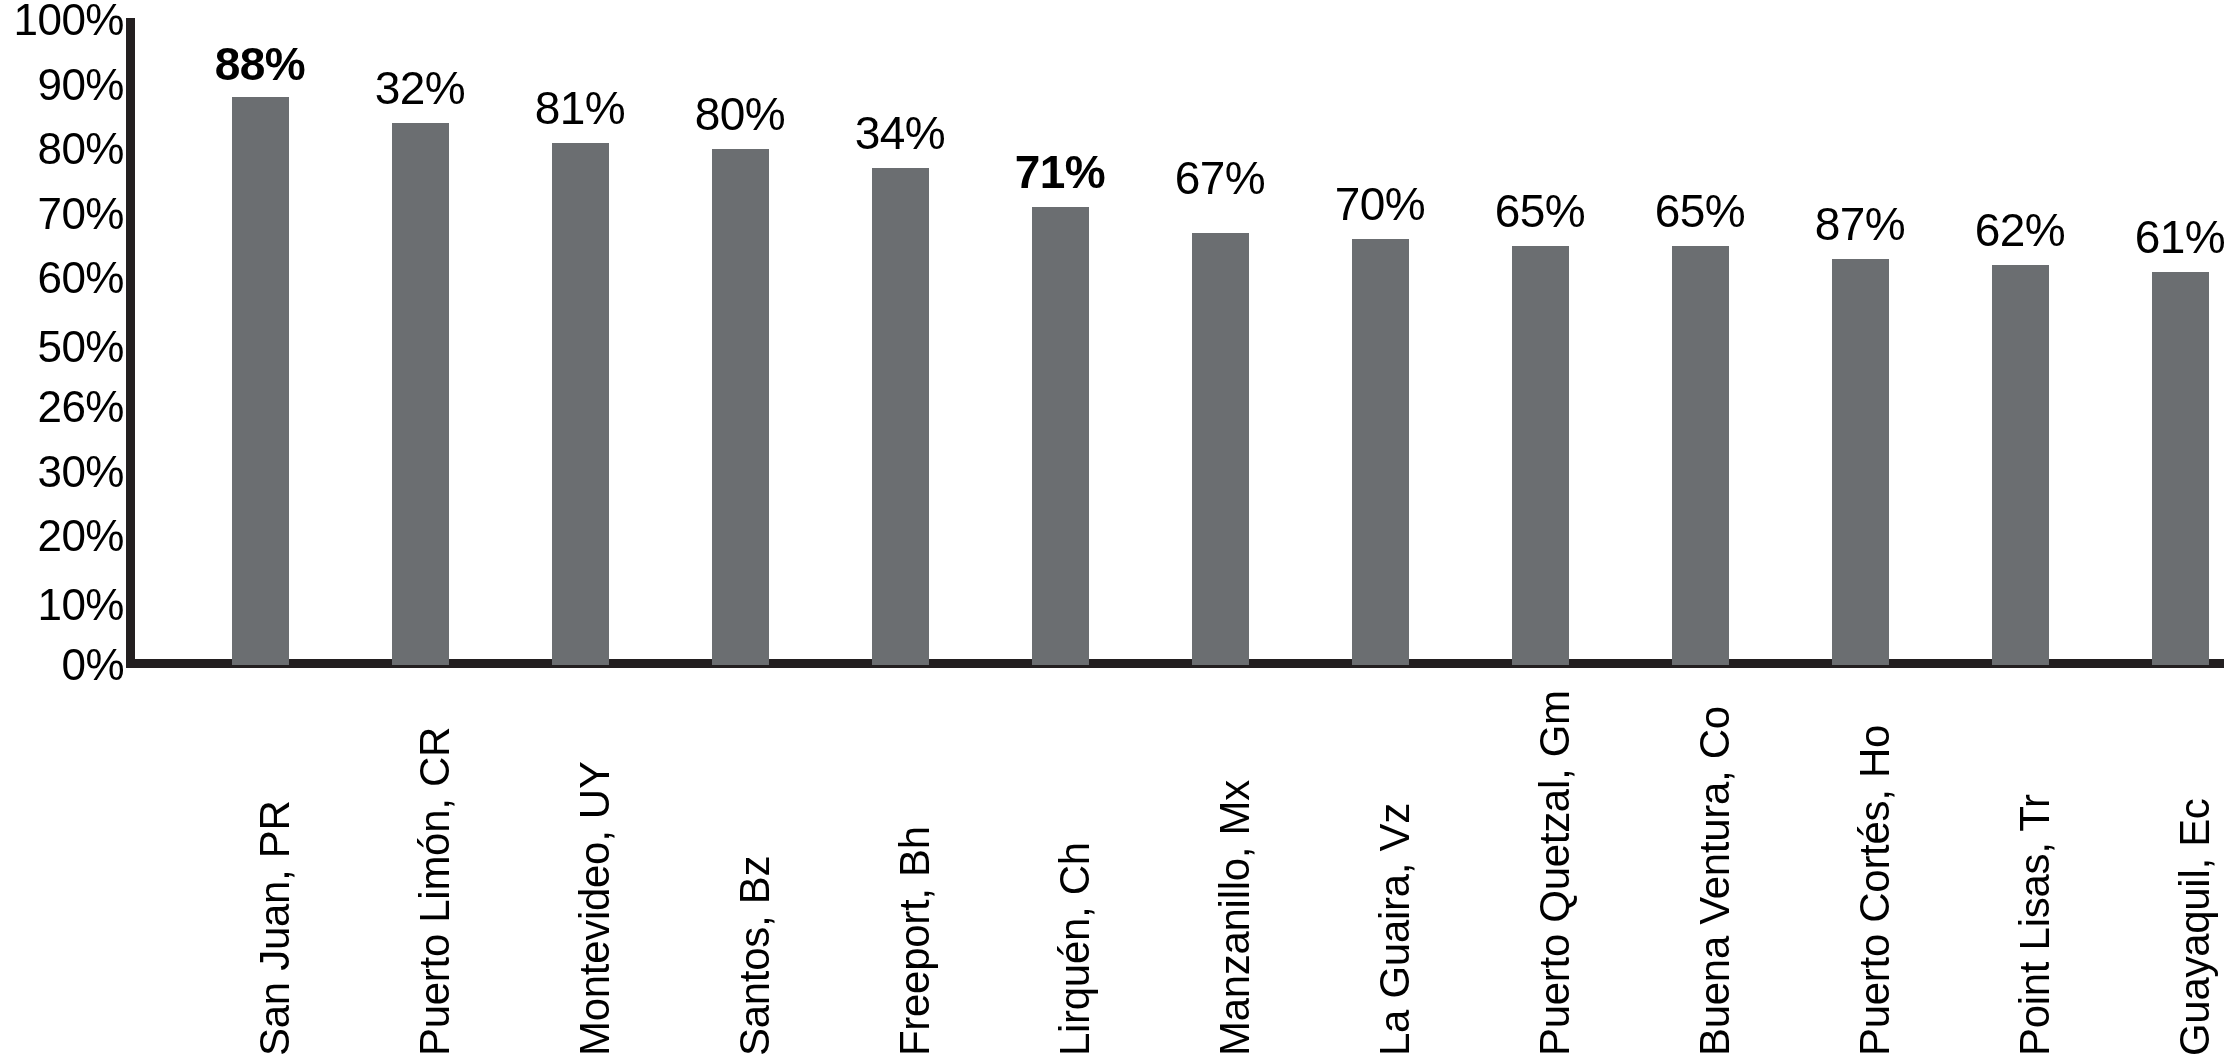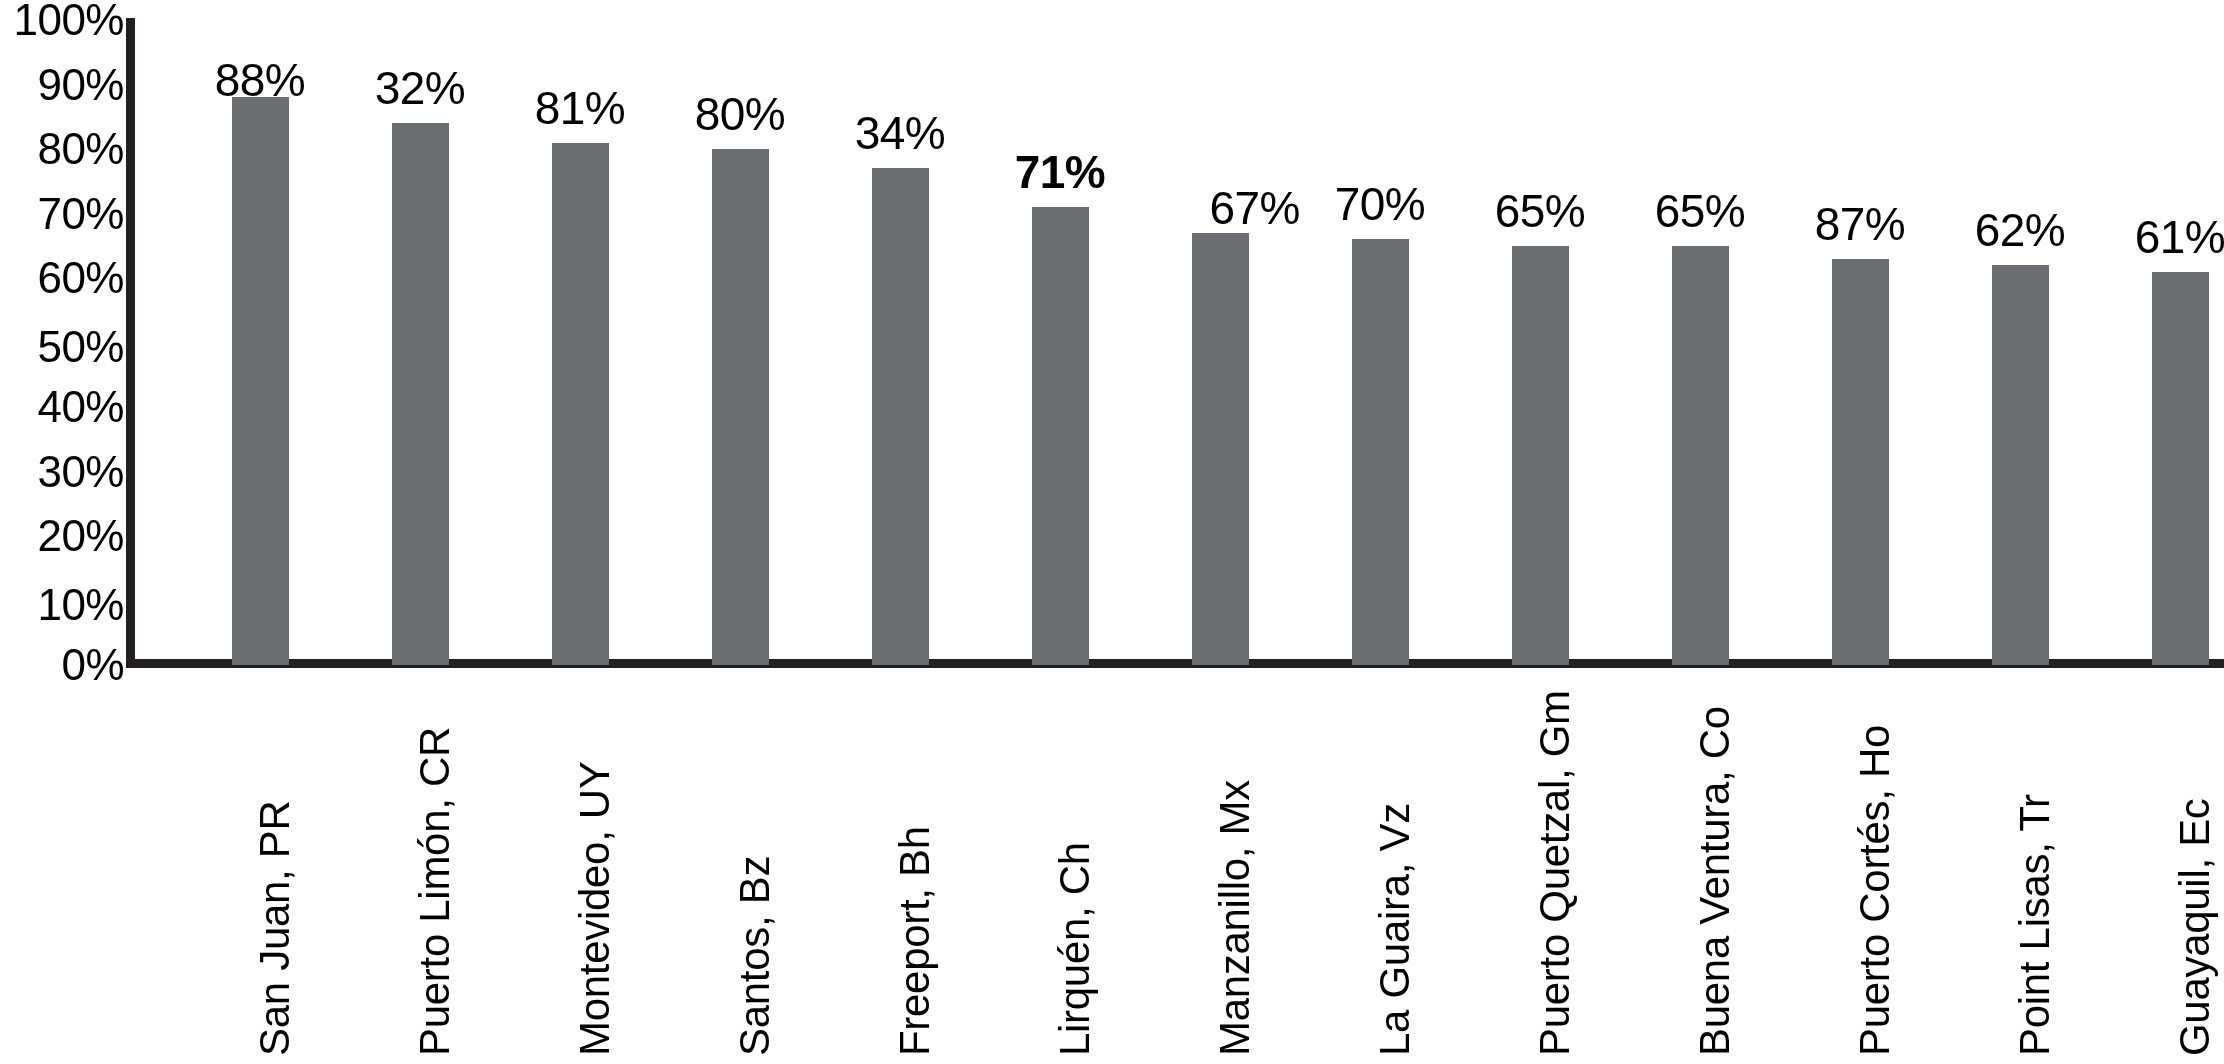--- a/index.html
+++ b/index.html
@@ -116,34 +116,34 @@
 
 <div id="chart-root">
 
   <div id="y-ticks">
       <div class="y-tick" style="top: -2px;">100%</div>
       <div class="y-tick" style="top: 62.5px;">90%</div>
       <div class="y-tick" style="top: 127px;">80%</div>
       <div class="y-tick" style="top: 191.5px;">70%</div>
       <div class="y-tick" style="top: 256px;">60%</div>
       <div class="y-tick" style="top: 325px;">50%</div>
-      <div class="y-tick" style="top: 385px;">40%</div>
+      <div class="y-tick" style="top: 385px;">26%</div>
       <div class="y-tick" style="top: 449.5px;">30%</div>
       <div class="y-tick" style="top: 514px;">20%</div>
       <div class="y-tick" style="top: 583px;">10%</div>
       <div class="y-tick" style="top: 643px;">0%</div>
     </div>
 
   <div id="y-axis-line"></div>
   <div id="x-axis-line"></div>
 
   <div id="plot-area">
       <div class="bar-slot" style="left: 48px;">
         <div class="bar" style="height: 567.6px; background: rgb(107, 110, 113);"></div>
-        <div class="bar-value" style="bottom: 562px;">88%</div>
+        <div class="bar-value" style="bottom: 578px; font-weight: bold;">88%</div>
       </div>
       <div class="bar-slot" style="left: 208px;">
         <div class="bar" style="height: 541.8px; background: rgb(107, 110, 113);"></div>
         <div class="bar-value" style="bottom: 553.8px;">32%</div>
       </div>
       <div class="bar-slot" style="left: 368px;">
         <div class="bar" style="height: 522.45px; background: rgb(107, 110, 113);"></div>
         <div class="bar-value" style="bottom: 534.45px;">81%</div>
       </div>
       <div class="bar-slot" style="left: 528px;">
@@ -153,21 +153,21 @@
       <div class="bar-slot" style="left: 688px;">
         <div class="bar" style="height: 496.65px; background: rgb(107, 110, 113);"></div>
         <div class="bar-value" style="bottom: 508.65px;">34%</div>
       </div>
       <div class="bar-slot" style="left: 848px; font-weight: bold;">
         <div class="bar" style="height: 457.95px; background: rgb(107, 110, 113);"></div>
         <div class="bar-value" style="bottom: 469.95px;">71%</div>
       </div>
       <div class="bar-slot" style="left: 1008px;">
         <div class="bar" style="height: 432.15px; background: rgb(107, 110, 113);"></div>
-        <div class="bar-value" style="bottom: 434px; text-align: right;">67%</div>
+        <div class="bar-value" style="bottom: 464px;">67%</div>
       </div>
       <div class="bar-slot" style="left: 1168px;">
         <div class="bar" style="height: 425.7px; background: rgb(107, 110, 113);"></div>
         <div class="bar-value" style="bottom: 437.7px;">70%</div>
       </div>
       <div class="bar-slot" style="left: 1328px;">
         <div class="bar" style="height: 419.25px; background: rgb(107, 110, 113);"></div>
         <div class="bar-value" style="bottom: 431.25px;">65%</div>
       </div>
       <div class="bar-slot" style="left: 1488px;">

